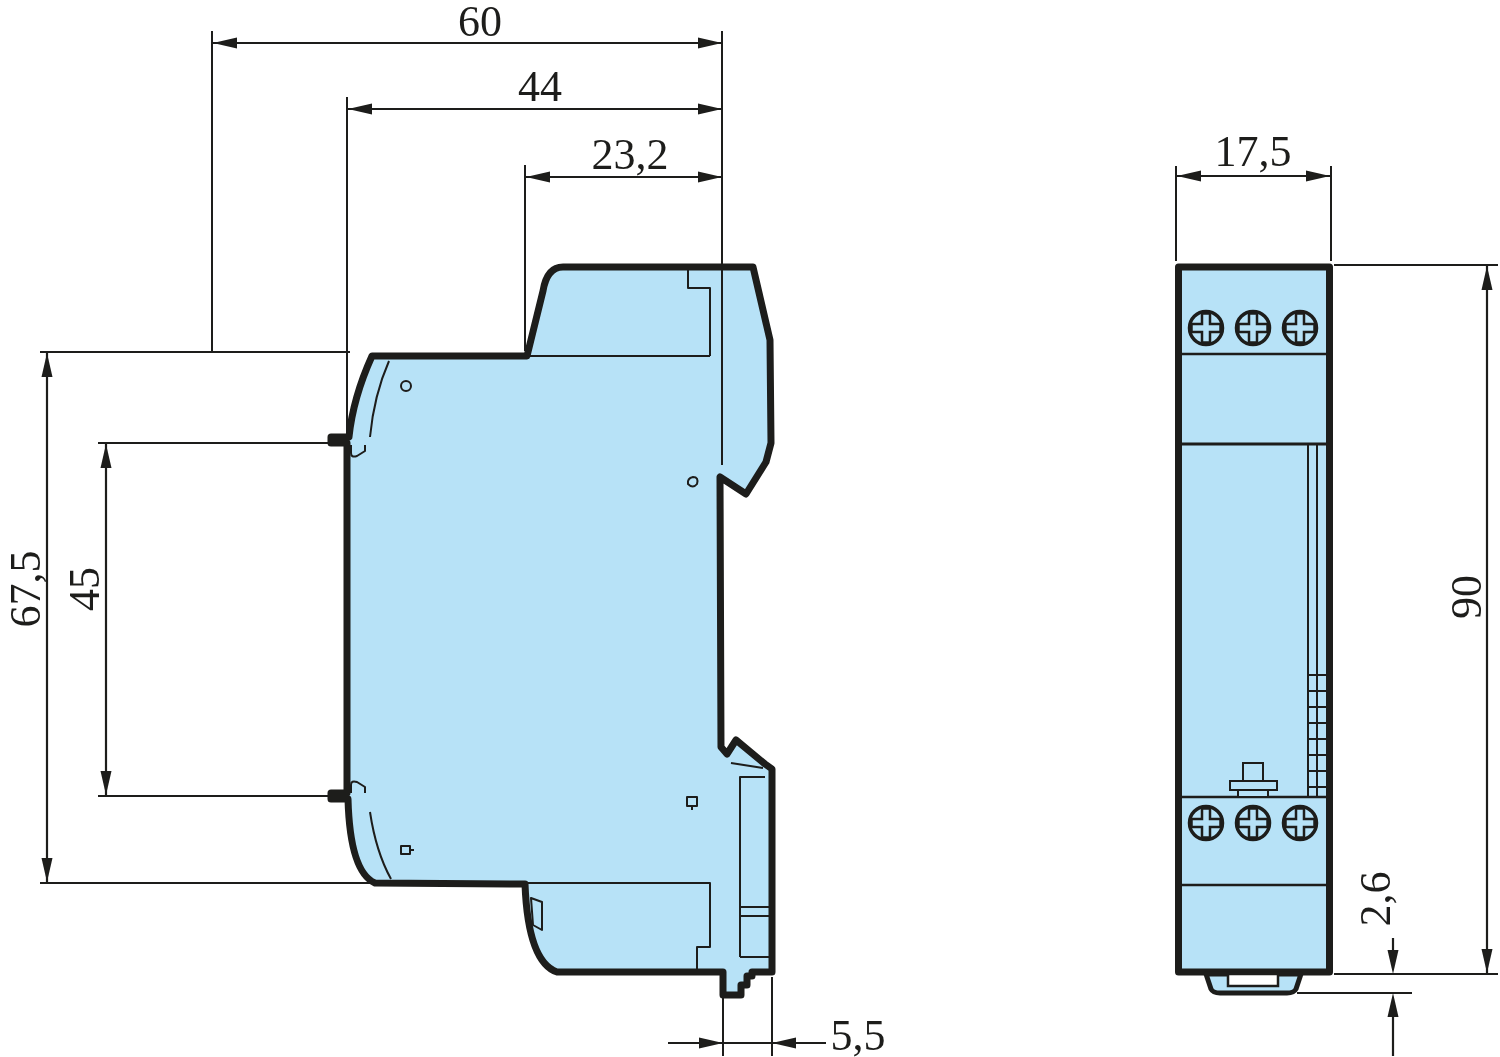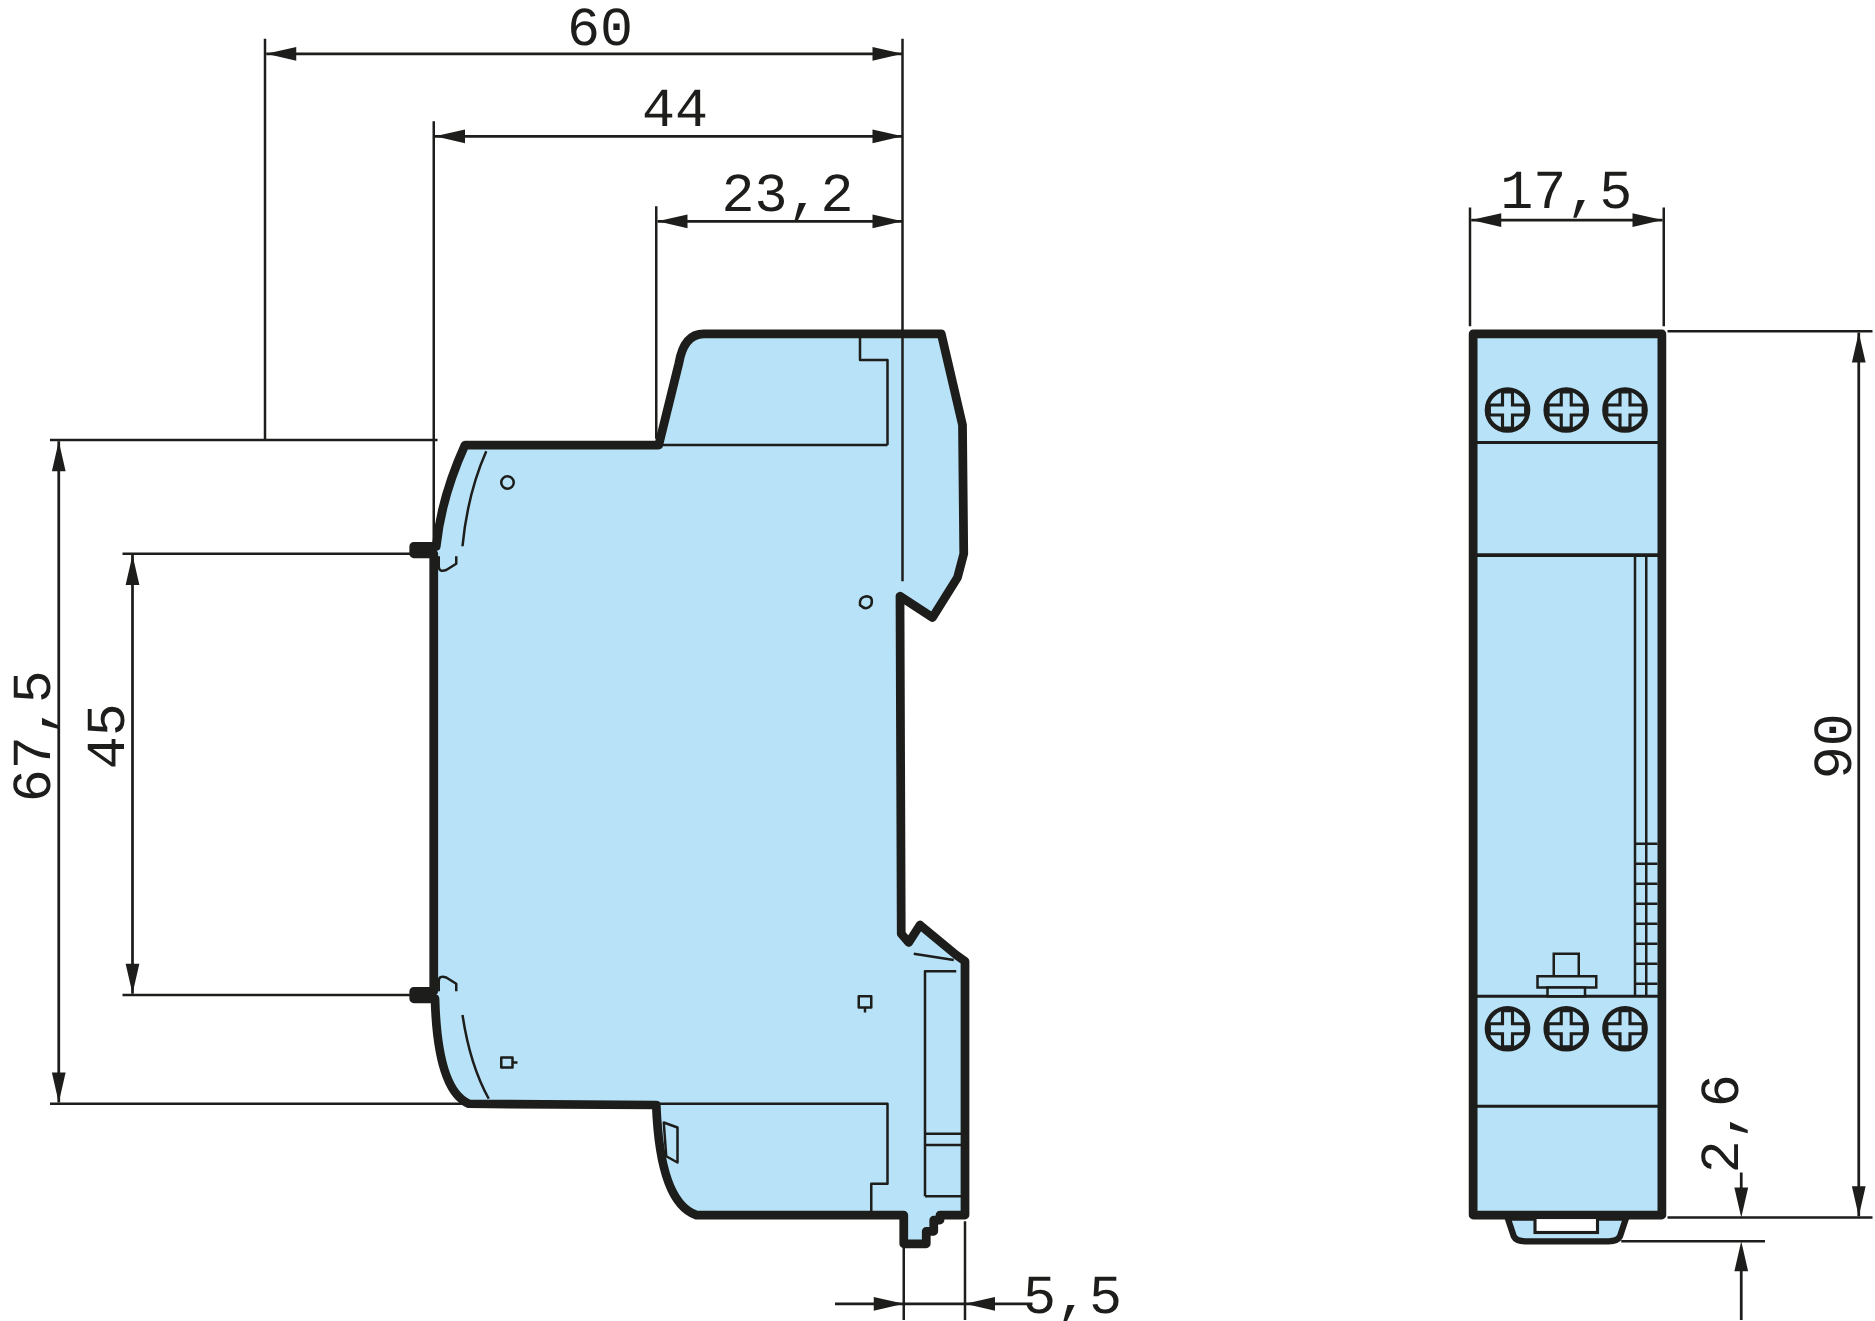--- a/index.html
+++ b/index.html
@@ -3,21 +3,21 @@
 <meta charset="utf-8">
 <style>
   :root{
     --body-fill:#b7e2f7;
     --line:#1d1d1b;
     --background:#ffffff;
     --slot-fill:#ffffff;
   }
   html,body{margin:0;padding:0;background:var(--background);}
   .stage{position:relative;width:1500px;height:1057px;background:var(--background);
-         font-family:Liberation Mono, monospace;}
+         font-family:Liberation Serif, serif;}
   svg{display:block;}
   .outline{fill:var(--body-fill);stroke:var(--line);stroke-width:7;stroke-linejoin:round;}
   .outline-med{fill:var(--body-fill);stroke:var(--line);stroke-width:5;stroke-linejoin:round;}
   .thin{fill:none;stroke:var(--line);stroke-width:2;stroke-linejoin:round;}
   .med{fill:none;stroke:var(--line);stroke-width:3;}
   .div25{fill:none;stroke:var(--line);stroke-width:2.5;}
   .dim{fill:none;stroke:var(--line);stroke-width:2.2;}
   .ext{fill:none;stroke:var(--line);stroke-width:2;}
   .arrow{fill:var(--line);stroke:none;}
   .dimtext{font-size:44px;fill:var(--line);}

